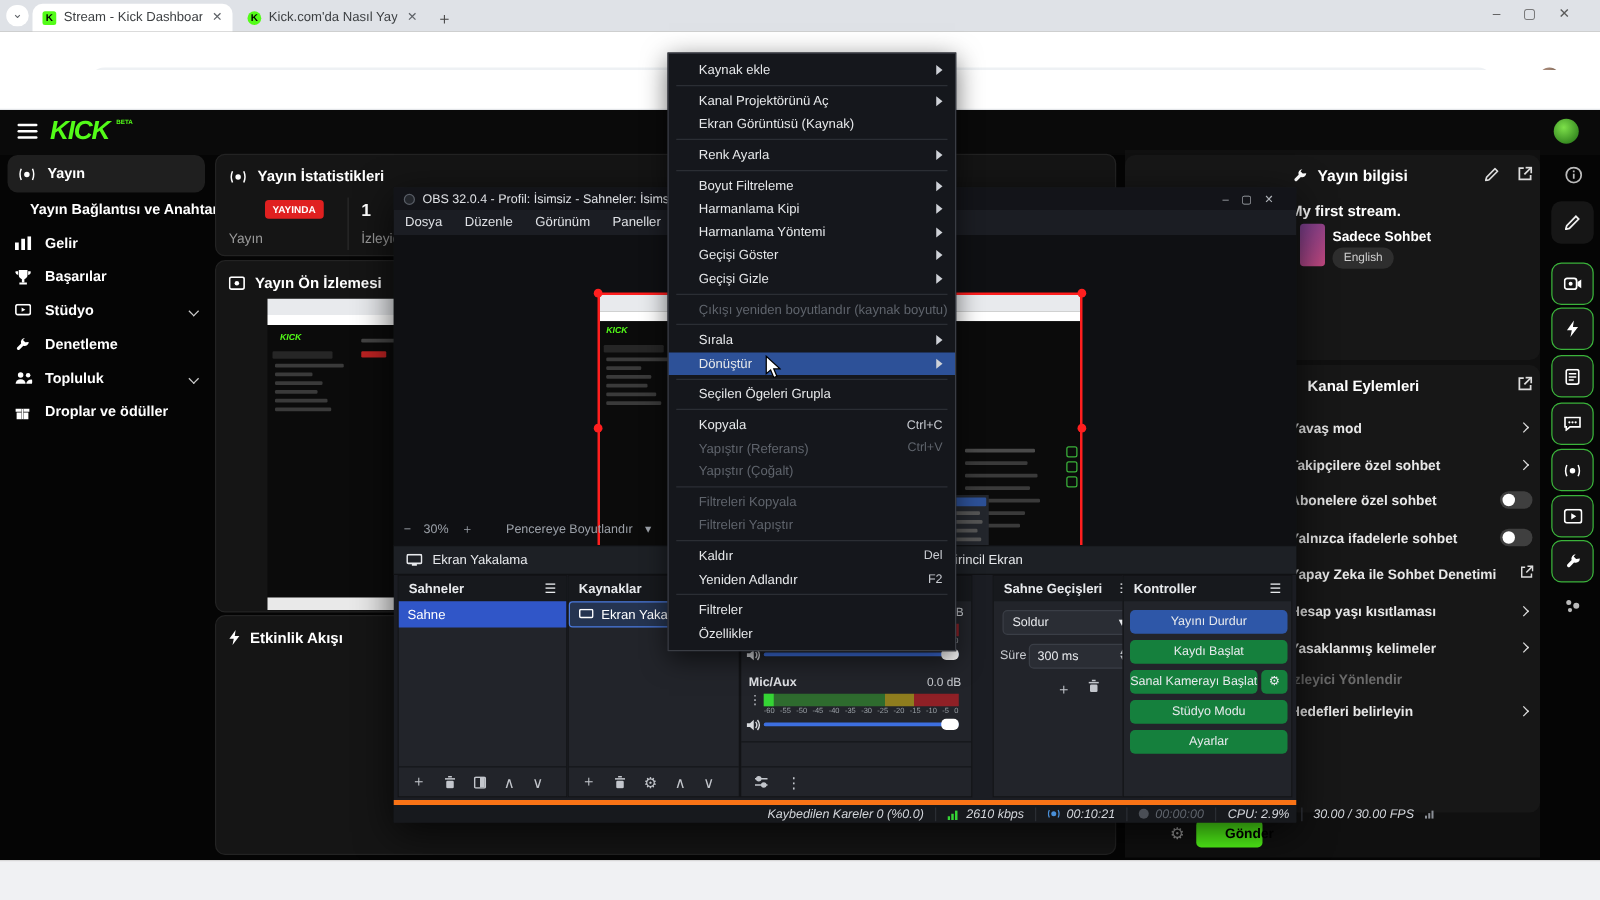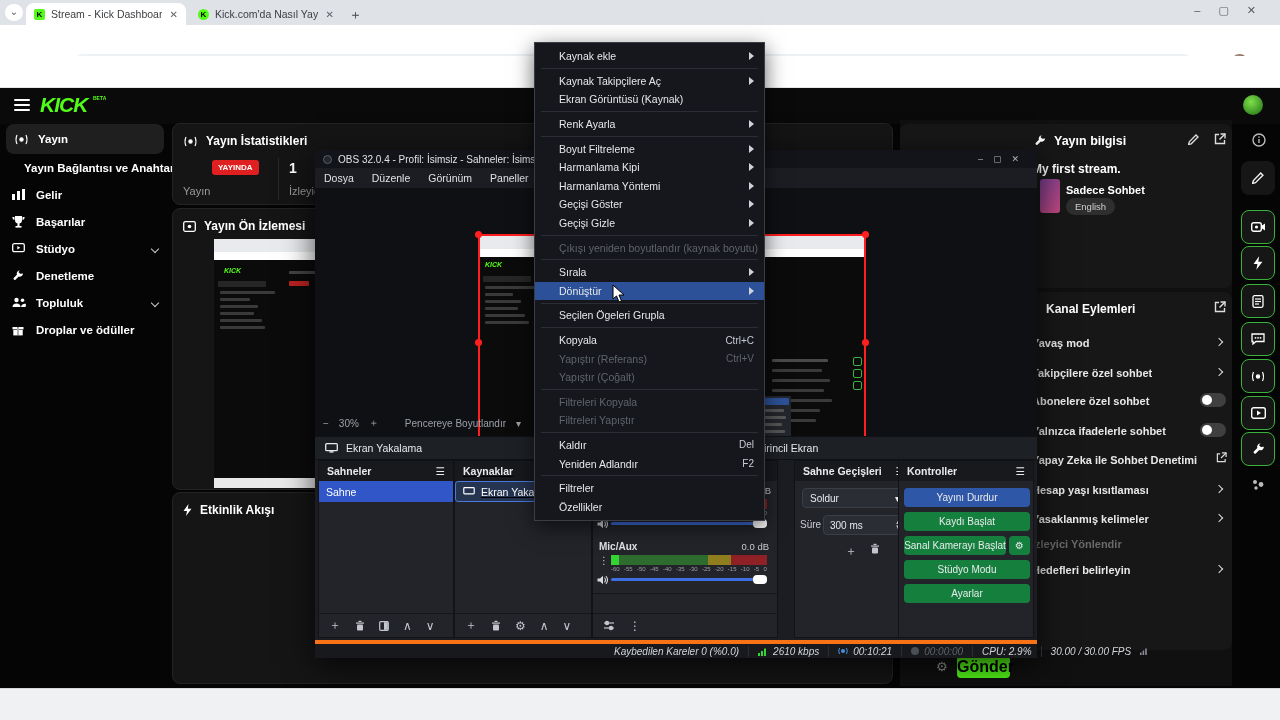--- a/index.html
+++ b/index.html
@@ -55,21 +55,21 @@
   
   .chatcol{left:900px;top:120px;width:332px;height:566px;background:#101010;}
   .cpanel{position:absolute;background:#171717;border-radius:8px;}
   .citem{position:absolute;left:132px;color:#e8e8e8;font-size:11px;font-weight:bold;white-space:nowrap;}
   .carrow{position:absolute;width:6px;height:6px;border-right:1.8px solid #ddd;border-top:1.8px solid #ddd;transform:rotate(45deg);}
   .ctoggle{position:absolute;width:26px;height:14px;border-radius:7px;background:#3f3f3f;}
   .ctoggle i{position:absolute;left:2px;top:2px;width:10px;height:10px;border-radius:50%;background:#fff;}
   .epill{background:#2e2e2e;color:#cfcfcf;font-size:9.5px;border-radius:9px;padding:3px 9px;display:inline-block;}
   .iconstrip .qbtn{position:absolute;left:1241px;width:34px;height:34px;border-radius:8px;background:#161616;display:flex;align-items:center;justify-content:center;}
   .iconstrip .qbtn.green{border:1.5px solid #3bb33b;}
-  .sendbtn{background:#53fc18;color:#000;font-weight:bold;font-size:16px;border-radius:4px;text-align:right;line-height:22px;}
+  .sendbtn{background:#53fc18;color:#000;font-weight:bold;font-size:11px;border-radius:4px;text-align:right;line-height:22px;padding-left:23px;}
 
   
   .obswin{left:315px;top:150px;width:722px;height:508px;background:#1b1d23;box-shadow:0 8px 30px rgba(0,0,0,.7);}
   .obstitle{left:0;top:0;width:722px;height:18px;background:#131419;display:flex;align-items:center;padding:0 8px;gap:6px;color:#dfe1e5;font-size:10px;}
   .obsmenu{left:0;top:18px;width:722px;height:20px;display:flex;align-items:center;gap:0;color:#dfe1e5;font-size:10.5px;}
   .obsmenu span{padding:0 9px;}
   .obspreview{left:0;top:38px;width:722px;height:248px;background:#0f1013;}
   .capture{left:163px;top:46px;width:388px;height:218px;border:2px solid #ff1f1f;background:#0c0c0c;}
   .rhandle{position:absolute;width:7px;height:7px;border-radius:50%;background:#ff1f1f;}
   .zoombar{left:8px;top:266px;color:#9ba0a8;font-size:10px;display:flex;align-items:center;gap:10px;}
@@ -564,21 +564,21 @@
             <svg width="10" height="10" viewBox="0 0 10 10">
               <rect x="0.7" y="0.7" width="8.6" height="8.6" rx="1" fill="none" stroke="#c3c6cc" stroke-width="1.2"></rect>
               <rect x="5" y="1.2" width="3.8" height="7.6" fill="#c3c6cc"></rect>
             </svg>
           </span>
         <span>∧</span>
         <span>∨</span>
       </div>
     </div>
 
-    <div class="dock" style="left:139px;top:310px;width:138px;height:178px;text-decoration:underline;">
+    <div class="dock" style="left:139px;top:310px;width:138px;height:178px;">
       <div class="dockhead">
           <span>Kaynaklar</span>
         </div>
       <div class="listitem" style="background:#253450;border:1px solid #4a7adf;border-radius:3px;">
         <svg width="12" height="9" viewBox="0 0 13 10">
             <rect x="0.7" y="0.7" width="11.6" height="7" rx="1" fill="none" stroke="#fff" stroke-width="1.3"></rect>
           </svg>
         <span style="flex:1;white-space:nowrap;overflow:hidden;">Ekran Yakalama</span>
         <svg width="12" height="8" viewBox="0 0 12 8">
             <path d="M1 4 Q6 -1.5 11 4 Q6 9.5 1 4 z" fill="none" stroke="#d8dade" stroke-width="1.2"></path>
@@ -771,21 +771,21 @@
     </div>
   </div>
 
   <div class="abs ctxmenu">
     <div class="mi">
         <span class="lbl">Kaynak ekle</span>
         <span class="sub"></span>
       </div>
     <div class="msep"></div>
     <div class="mi">
-        <span class="lbl">Kaynak Takipçilere Aç</span>
+        <span class="lbl">Kanal Projektörünü Aç</span>
         <span class="sub"></span>
       </div>
     <div class="mi">
         <span class="lbl">Ekran Görüntüsü (Kaynak)</span>
       </div>
     <div class="msep"></div>
     <div class="mi">
         <span class="lbl">Renk Ayarla</span>
         <span class="sub"></span>
       </div>

